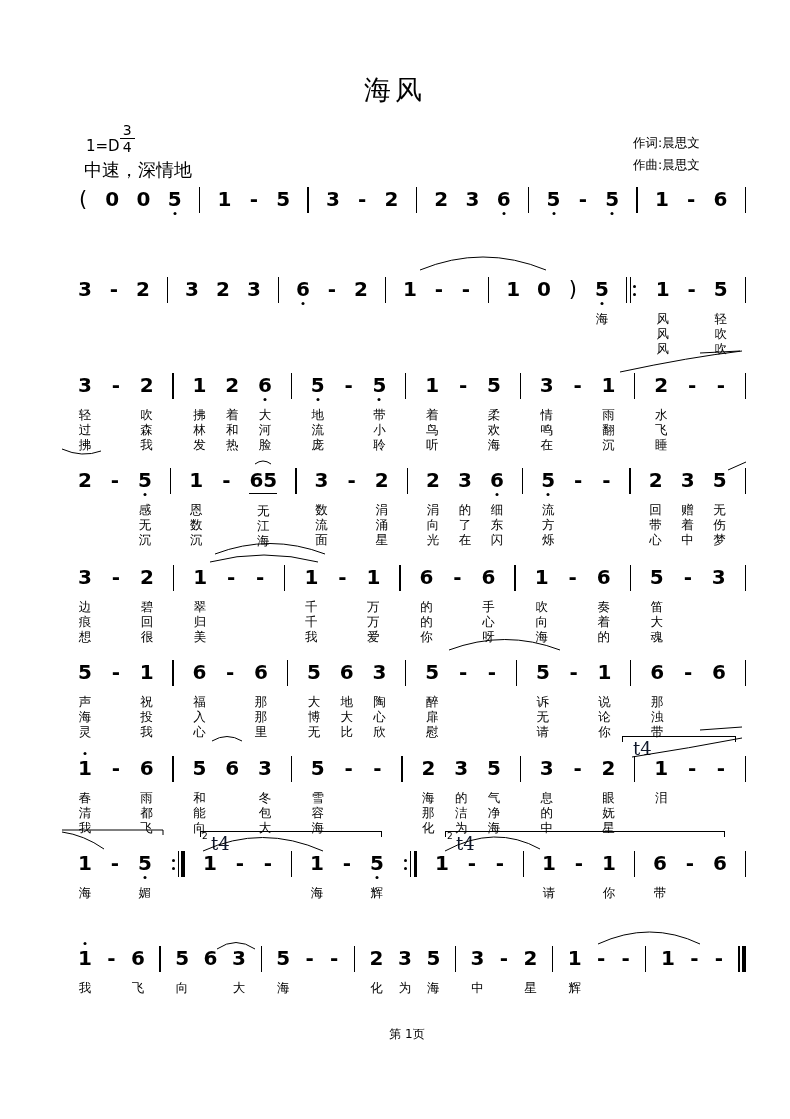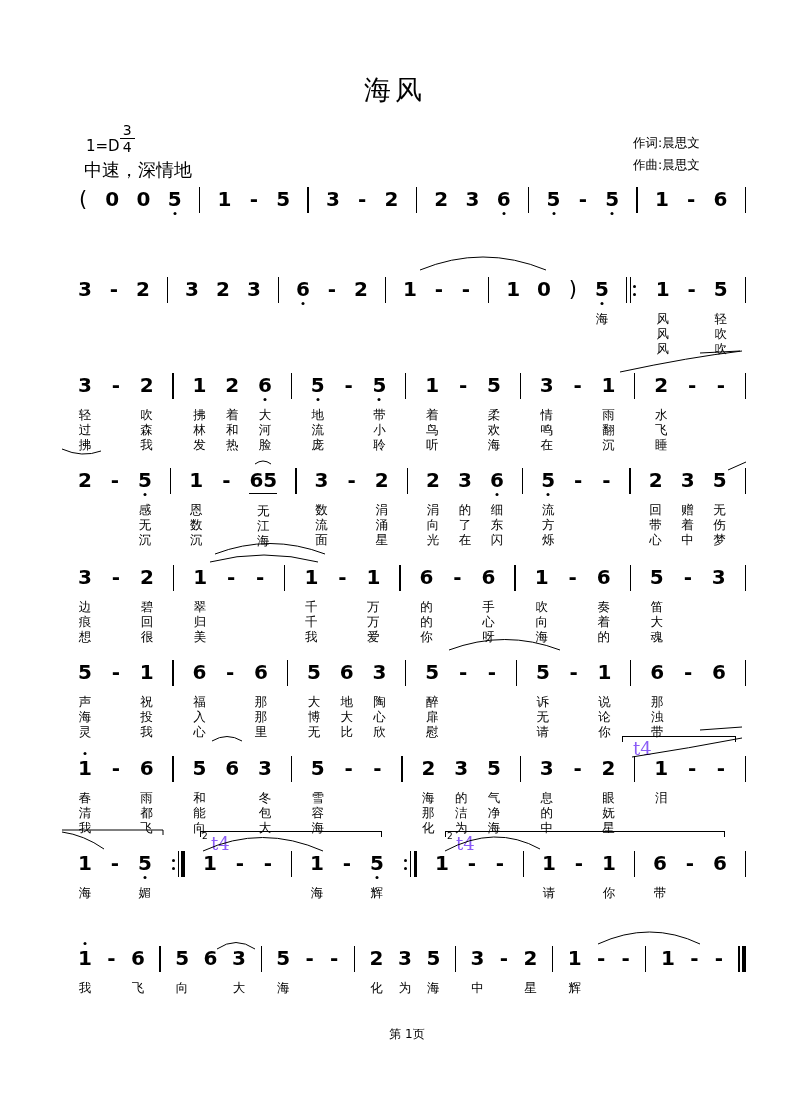--- a/index.html
+++ b/index.html
@@ -34,21 +34,21 @@
   .bl + .bl{margin-left:2.5px;}
   .bdots{display:flex;flex-direction:column;justify-content:center;gap:5px;height:26px;margin:0 2.5px;}
   .bdots i{width:3px;height:3px;border-radius:50%;background:#000;display:block;}
 
   .overlay{position:absolute;left:0;top:0;pointer-events:none;}
   .vbr{position:absolute;border-top:1.2px solid #000;}
   .vbr .tick{position:absolute;top:0;width:1.2px;height:5px;background:#000;}
   .vbr .tick.l{left:0;} .vbr .tick.r{right:0;}
   .vbr .vnum{position:absolute;left:2px;top:0px;font-size:9px;line-height:9px;}
   .vbr .vlabel{position:absolute;left:11px;top:3px;font-size:18px;line-height:18px;
-               font-family:"DejaVu Serif",serif;color:#8b5cf6;}
+               font-family:"DejaVu Serif",serif;color:#0f172a;}
 </style>
 </head>
 <body>
 
 <div class="page">
 
   <div class="title">海风</div>
 
   <div class="keysig">
     <span>1=D</span>

